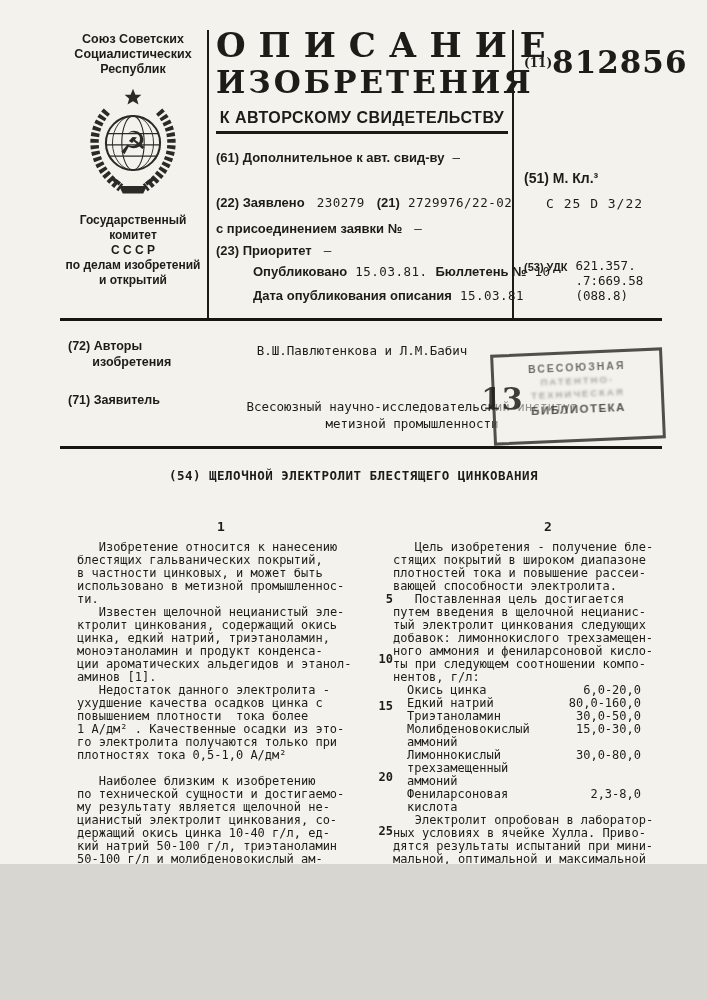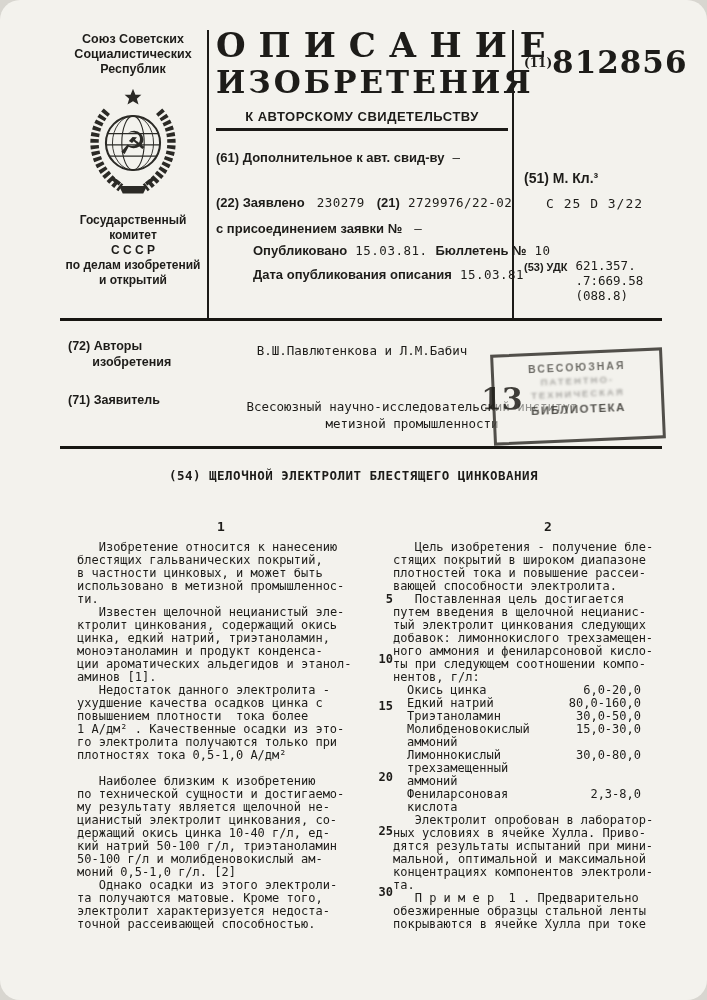--- a/index.html
+++ b/index.html
@@ -1,38 +1,37 @@
 <!DOCTYPE html>
 <html><head>
 <meta charset="utf-8">
 <style>
   html,body{margin:0;padding:0;background:#d8d6d0;}
   .page{
-    position:relative;width:707px;height:1000px;margin:0 auto;
+    position:relative;width:707px;height:864px;margin:0 auto;
     background:#f3f2ed;color:#1d1c19;overflow:hidden;
     font-family:"DejaVu Sans Mono",monospace;
-    border-radius:20px;
   }
   .mono{font-family:"DejaVu Sans Mono",monospace;}
 
   
   .col-left{position:absolute;left:60px;top:32px;width:146px;text-align:center;}
   .union{font-family:"Liberation Sans",sans-serif;font-weight:700;font-size:12.5px;line-height:15px;white-space:pre-wrap;}
   .emblem{margin:8px auto 6px;width:112px;height:116px;display:block;}
   .committee{font-family:"Liberation Sans",sans-serif;font-weight:700;font-size:12px;line-height:15px;white-space:pre-wrap;margin-top:12px;}
 
   .vline{position:absolute;top:30px;width:2px;height:288px;background:#1b1a17;}
   .vline.v1{left:207px;}
   .vline.v2{left:512px;}
 
   
   .col-mid{position:absolute;left:216px;top:26px;width:292px;}
   .t1{font-family:"DejaVu Serif",serif;font-weight:700;font-size:34px;line-height:38px;letter-spacing:13px;white-space:nowrap;}
   .t2{font-family:"DejaVu Serif",serif;font-weight:700;font-size:31px;line-height:36px;letter-spacing:3px;white-space:nowrap;}
-  .subtitle{margin-top:9px;text-align:center;font-family:"Liberation Sans",sans-serif;font-weight:700;font-size:13px;letter-spacing:.5px;}
+  .subtitle{margin-top:9px;text-align:center;font-family:"Liberation Sans",sans-serif;font-weight:700;font-size:16px;letter-spacing:.5px;}
   .subtitle-rule{margin-top:4px;height:3px;background:#1b1a17;}
   .fields{position:absolute;left:0;top:124px;width:292px;font-size:12.5px;}
   .fline{margin-bottom:0;white-space:nowrap;}
   .fl61{margin-bottom:30px;}
   .fl22{margin-bottom:11px;}
   .fljoin{margin-bottom:7px;}
   .fl23{margin-bottom:6px;}
   .flpub{margin-bottom:9px;padding-left:37px;}
   .fldate{padding-left:37px;}
   .flabel{font-family:"Liberation Sans",sans-serif;font-weight:700;font-size:13px;}
@@ -137,20 +136,23 @@
     <div class="fields">
       <div class="fline fl61">
         <span class="flabel">(61) Дополнительное к авт. свид-ву</span><span class="gap2"></span><span class="fvalue">—</span>
       </div>
       <div class="fline fl22">
         <span class="flabel">(22) Заявлено</span><span class="gap1"></span><span class="fvalue">230279</span><span class="gap1"></span><span class="flabel">(21)</span><span class="gap2"></span><span class="fvalue">2729976/22-02</span>
       </div>
       <div class="fline fljoin">
         <span class="flabel">с присоединением заявки №</span><span class="gap1"></span><span class="fvalue">—</span>
       </div>
+      <div class="fline fl23">
+        <span class="flabel">(23) Приоритет</span><span class="gap1"></span><span class="fvalue">—</span>
+      </div>
       <div class="fline flpub">
         <span class="flabel">Опубликовано</span><span class="gap2"></span><span class="fvalue">15.03.81.</span><span class="gap2"></span><span class="flabel">Бюллетень №</span><span class="gap2"></span><span class="fvalue">10</span>
       </div>
       <div class="fline fldate">
         <span class="flabel">Дата опубликования описания</span><span class="gap2"></span><span class="fvalue">15.03.81</span>
       </div>
     </div>
   </div>
 
   <div class="col-right">

